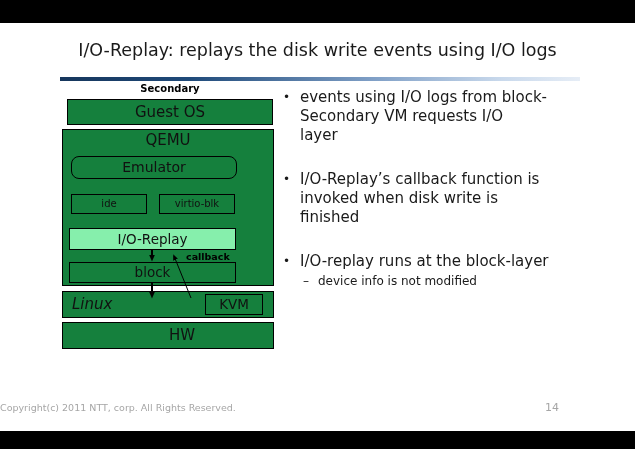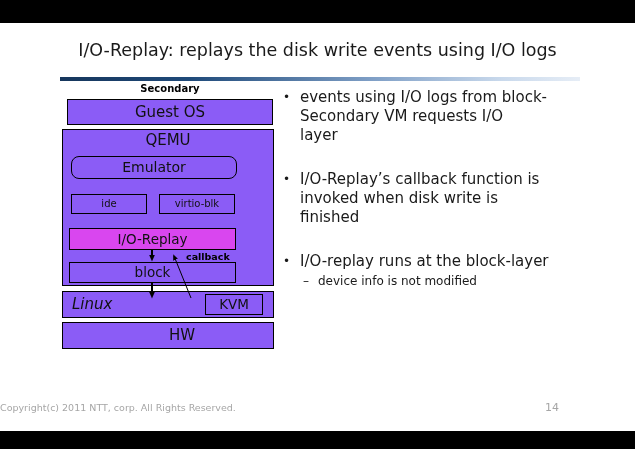--- a/index.html
+++ b/index.html
@@ -15,32 +15,32 @@
   .title{
     position:absolute;top:40px;left:0;right:0;text-align:center;
     font-size:17.5px;color:#1a1a1a;letter-spacing:0px;white-space:nowrap;
   }
   .title-rule{
     position:absolute;top:77px;left:60px;width:520px;height:4px;
     background:linear-gradient(to right,#16365c 0%,#1f4a7a 25%,#7f9fc6 60%,#c9d9ec 85%,#e6edf6 100%);
   }
 
   
-  .dbox{position:absolute;background:#8b5cf6;border:1px solid #000;box-sizing:border-box;text-align:center;}
+  .dbox{position:absolute;background:#15803d;border:1px solid #000;box-sizing:border-box;text-align:center;}
   .lbl-secondary{
     position:absolute;top:83px;left:120px;width:100px;text-align:center;
     font-size:10px;font-weight:700;color:#000;
   }
   .guest-os{left:67px;top:99px;width:206px;height:26px;font-size:15px;line-height:24px;}
   .qemu-outer{left:62px;top:129px;width:212px;height:157px;font-size:15px;}
   .qemu-label{display:block;margin-top:1px;}
   .emulator{left:71px;top:156px;width:166px;height:23px;font-size:14px;line-height:21px;border-radius:8px;}
   .ide{left:71px;top:194px;width:76px;height:20px;font-size:10px;line-height:18px;}
   .virtio{left:159px;top:194px;width:76px;height:20px;font-size:10px;line-height:18px;}
-  .io-replay{left:69px;top:228px;width:167px;height:22px;font-size:13.5px;line-height:20px;background:#d946ef;}
+  .io-replay{left:69px;top:228px;width:167px;height:22px;font-size:13.5px;line-height:20px;background:#86efac;}
   .block{left:69px;top:262px;width:167px;height:21px;font-size:13.5px;line-height:19px;}
   .lbl-callback{
     position:absolute;left:186px;top:251px;font-size:9.5px;font-weight:700;color:#000;
   }
   .linux-box{left:62px;top:291px;width:212px;height:27px;text-align:left;font-size:15px;line-height:25px;}
   .linux-label{padding-left:9px;font-style:italic;}
   .kvm{left:205px;top:294px;width:58px;height:21px;border-width:1.5px;font-size:13.5px;line-height:18px;}
   .hw{left:62px;top:322px;width:212px;height:27px;font-size:15px;line-height:25px;padding-left:28px;}
   .arrows{position:absolute;left:62px;top:128px;width:212px;height:225px;pointer-events:none;}
 

